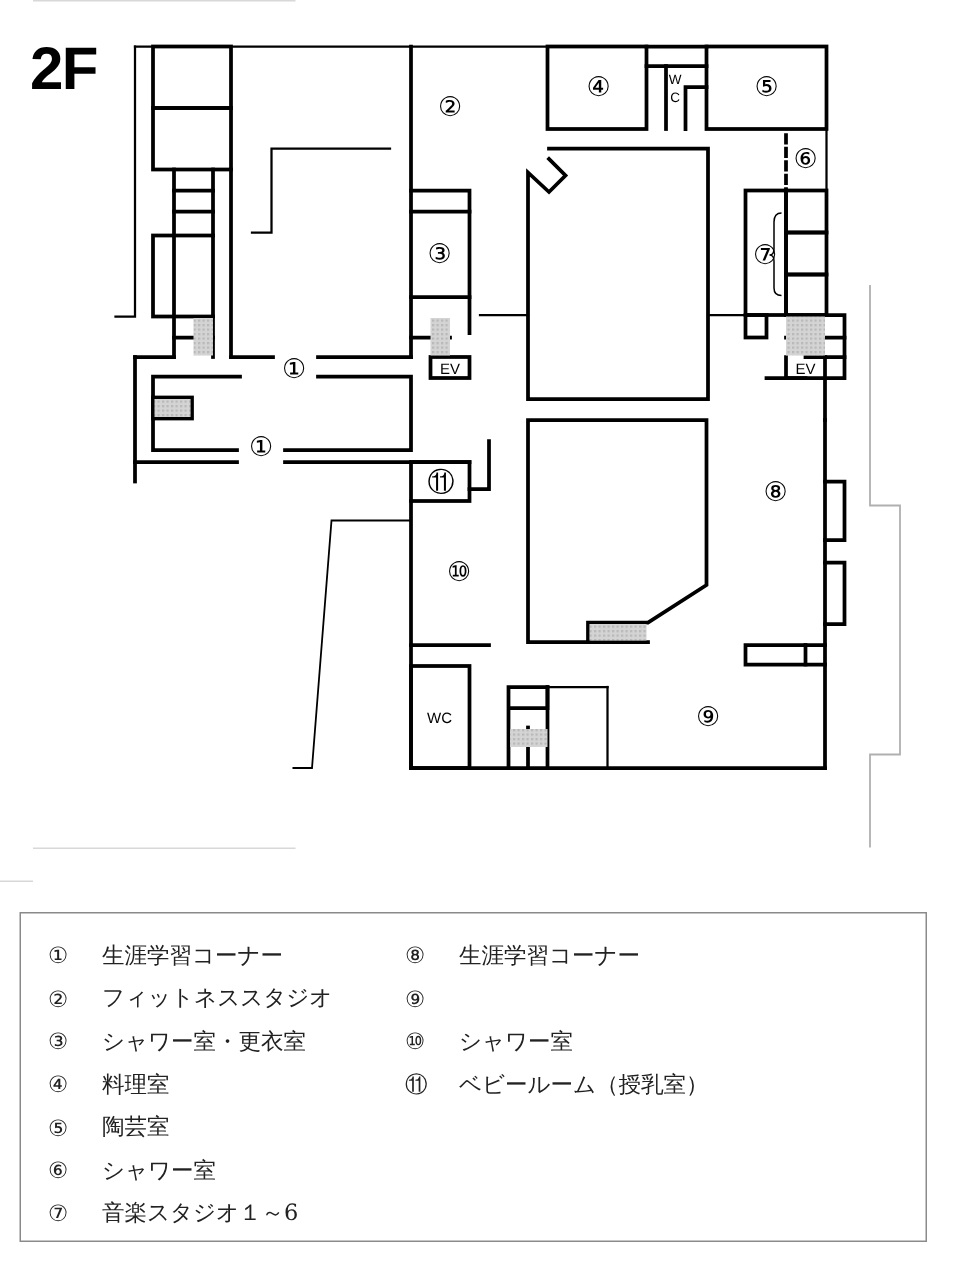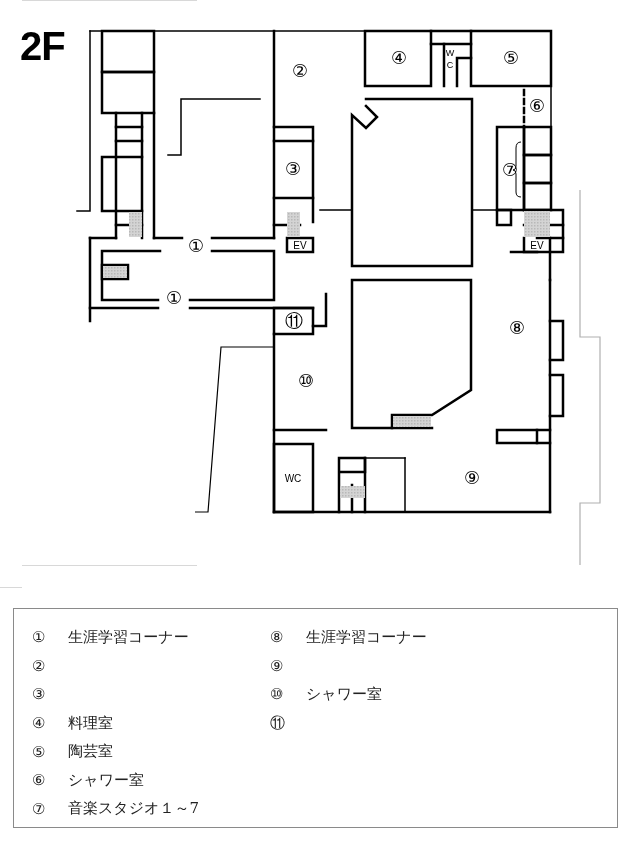--- a/index.html
+++ b/index.html
@@ -164,50 +164,53 @@
 </svg>
 
 <div class="legend">
   <div class="legend-col left">
     <div class="legend-item">
         <span class="legend-num">①</span>
         <span>生涯学習コーナー</span>
       </div>
     <div class="legend-item">
         <span class="legend-num">②</span>
+        <span>フィットネススタジオ</span>
       </div>
     <div class="legend-item">
         <span class="legend-num">③</span>
+        <span>シャワー室・更衣室</span>
       </div>
     <div class="legend-item">
         <span class="legend-num">④</span>
         <span>料理室</span>
       </div>
     <div class="legend-item">
         <span class="legend-num">⑤</span>
         <span>陶芸室</span>
       </div>
     <div class="legend-item">
         <span class="legend-num">⑥</span>
         <span>シャワー室</span>
       </div>
     <div class="legend-item">
         <span class="legend-num">⑦</span>
-        <span>音楽スタジオ１～7</span>
+        <span>音楽スタジオ１～6</span>
       </div>
   </div>
   <div class="legend-col right">
     <div class="legend-item">
         <span class="legend-num">⑧</span>
         <span>生涯学習コーナー</span>
       </div>
     <div class="legend-item">
         <span class="legend-num">⑨</span>
       </div>
     <div class="legend-item">
         <span class="legend-num">⑩</span>
         <span>シャワー室</span>
       </div>
     <div class="legend-item">
         <span class="legend-num">⑪</span>
+        <span>ベビールーム（授乳室）</span>
       </div>
   </div>
 </div>
 
 </body></html>

